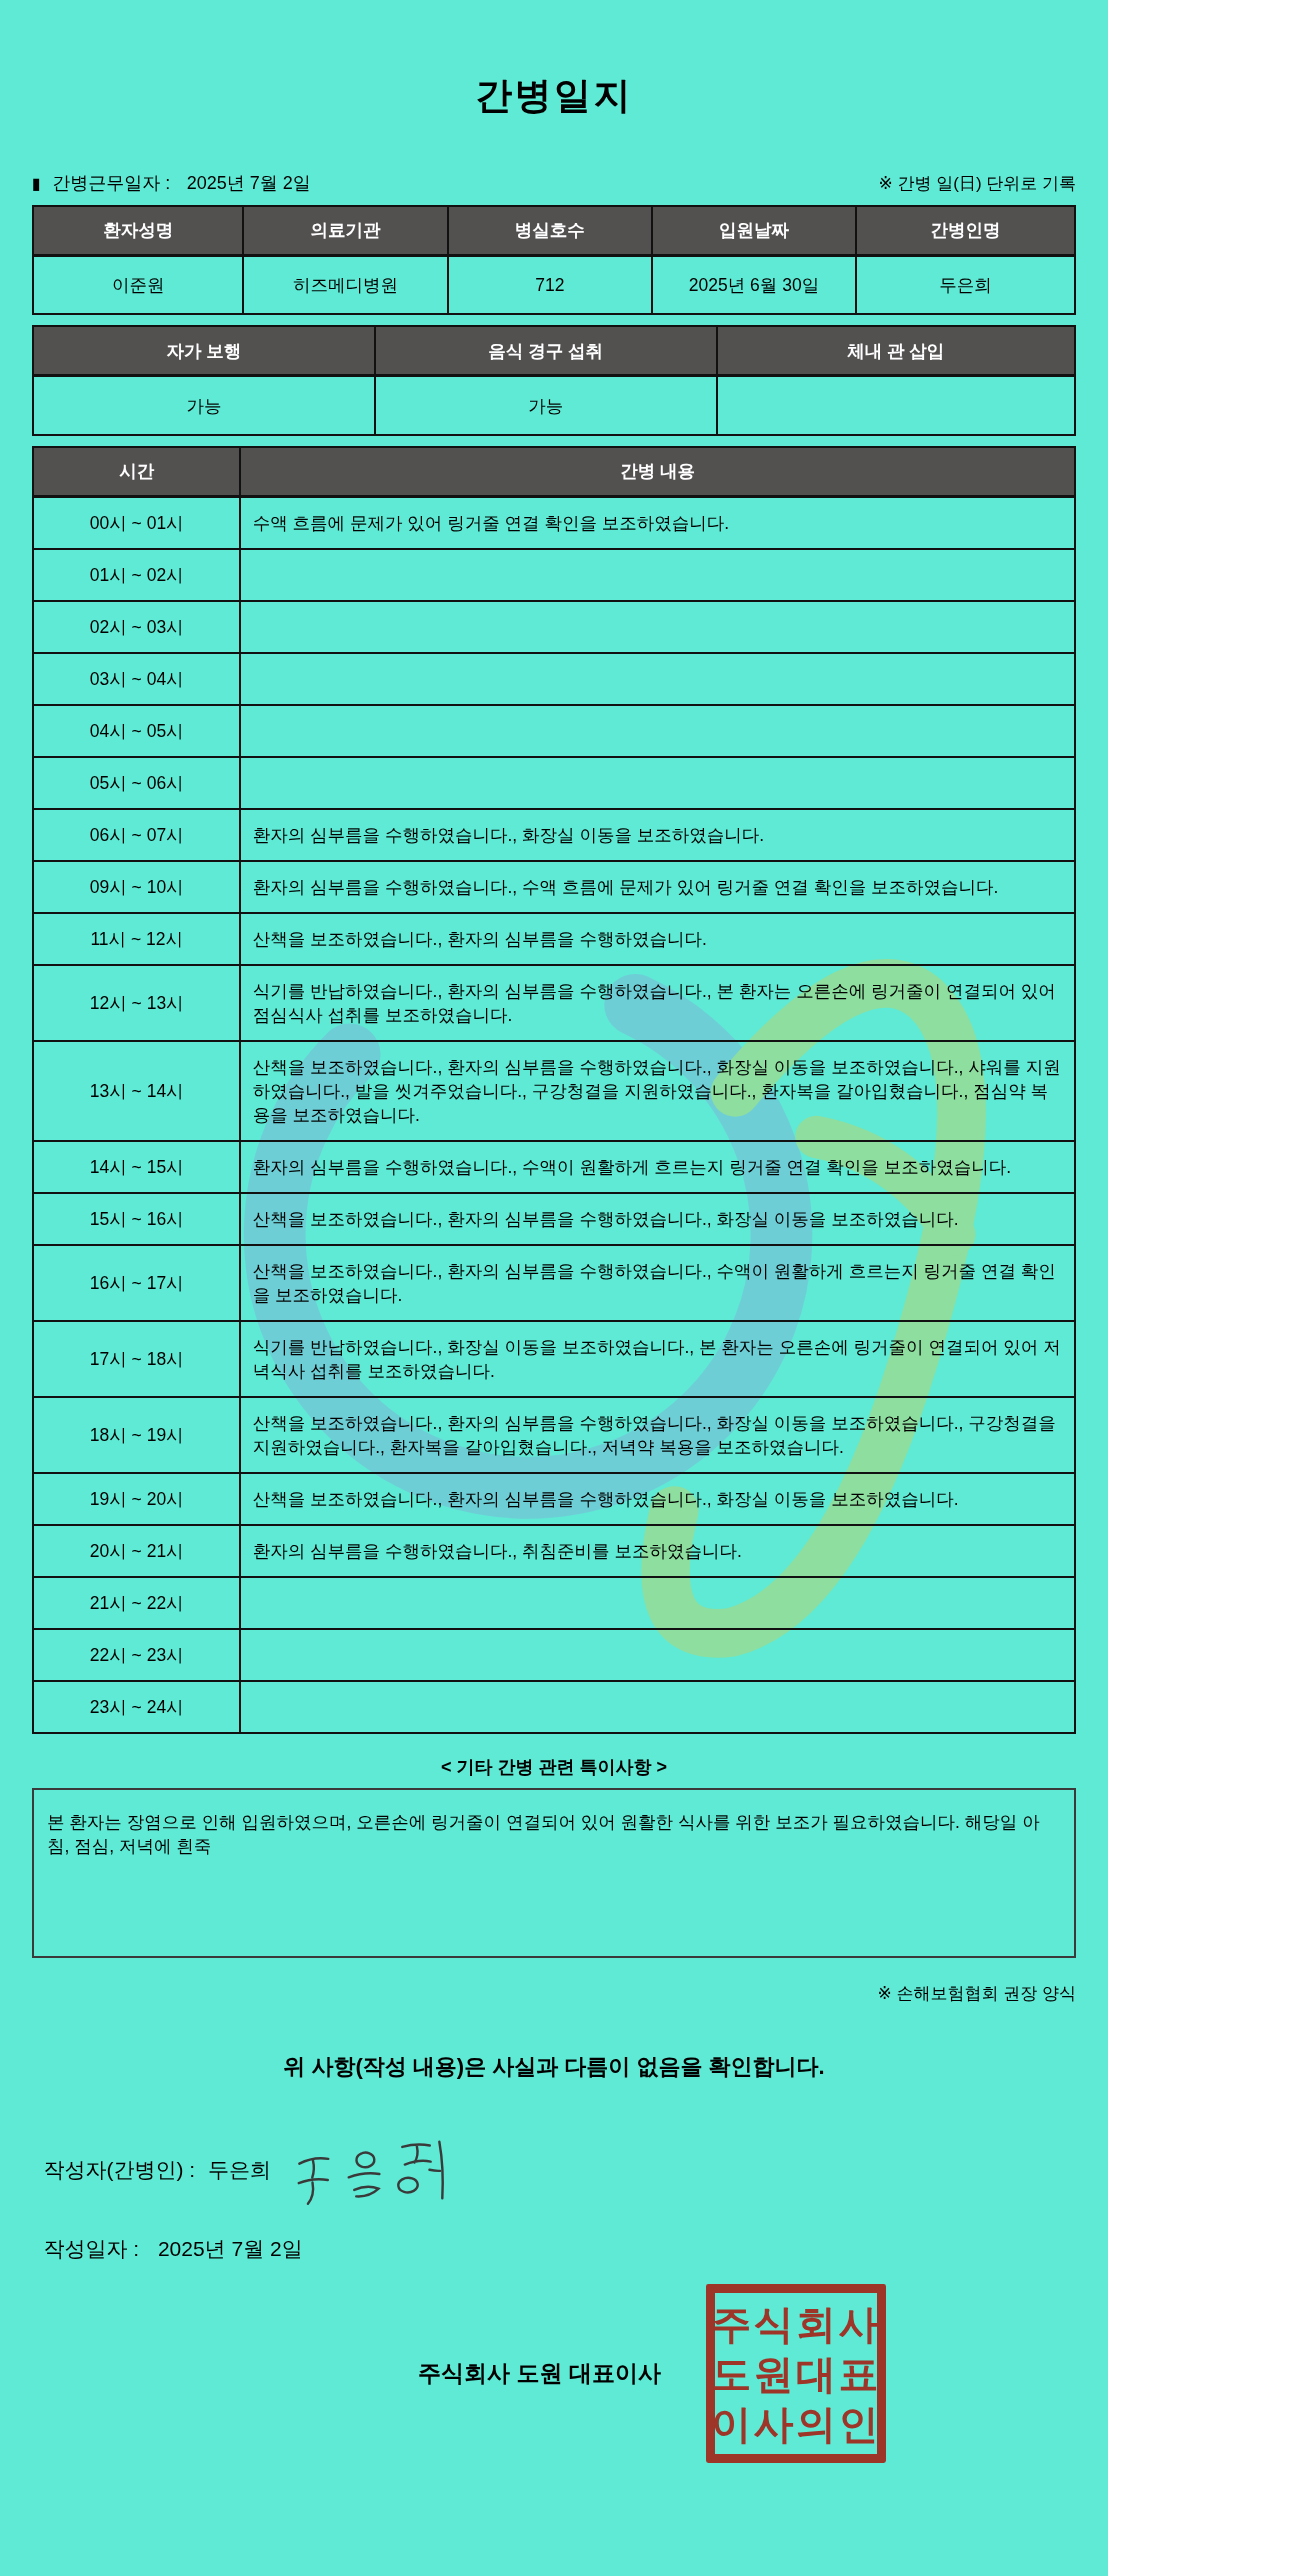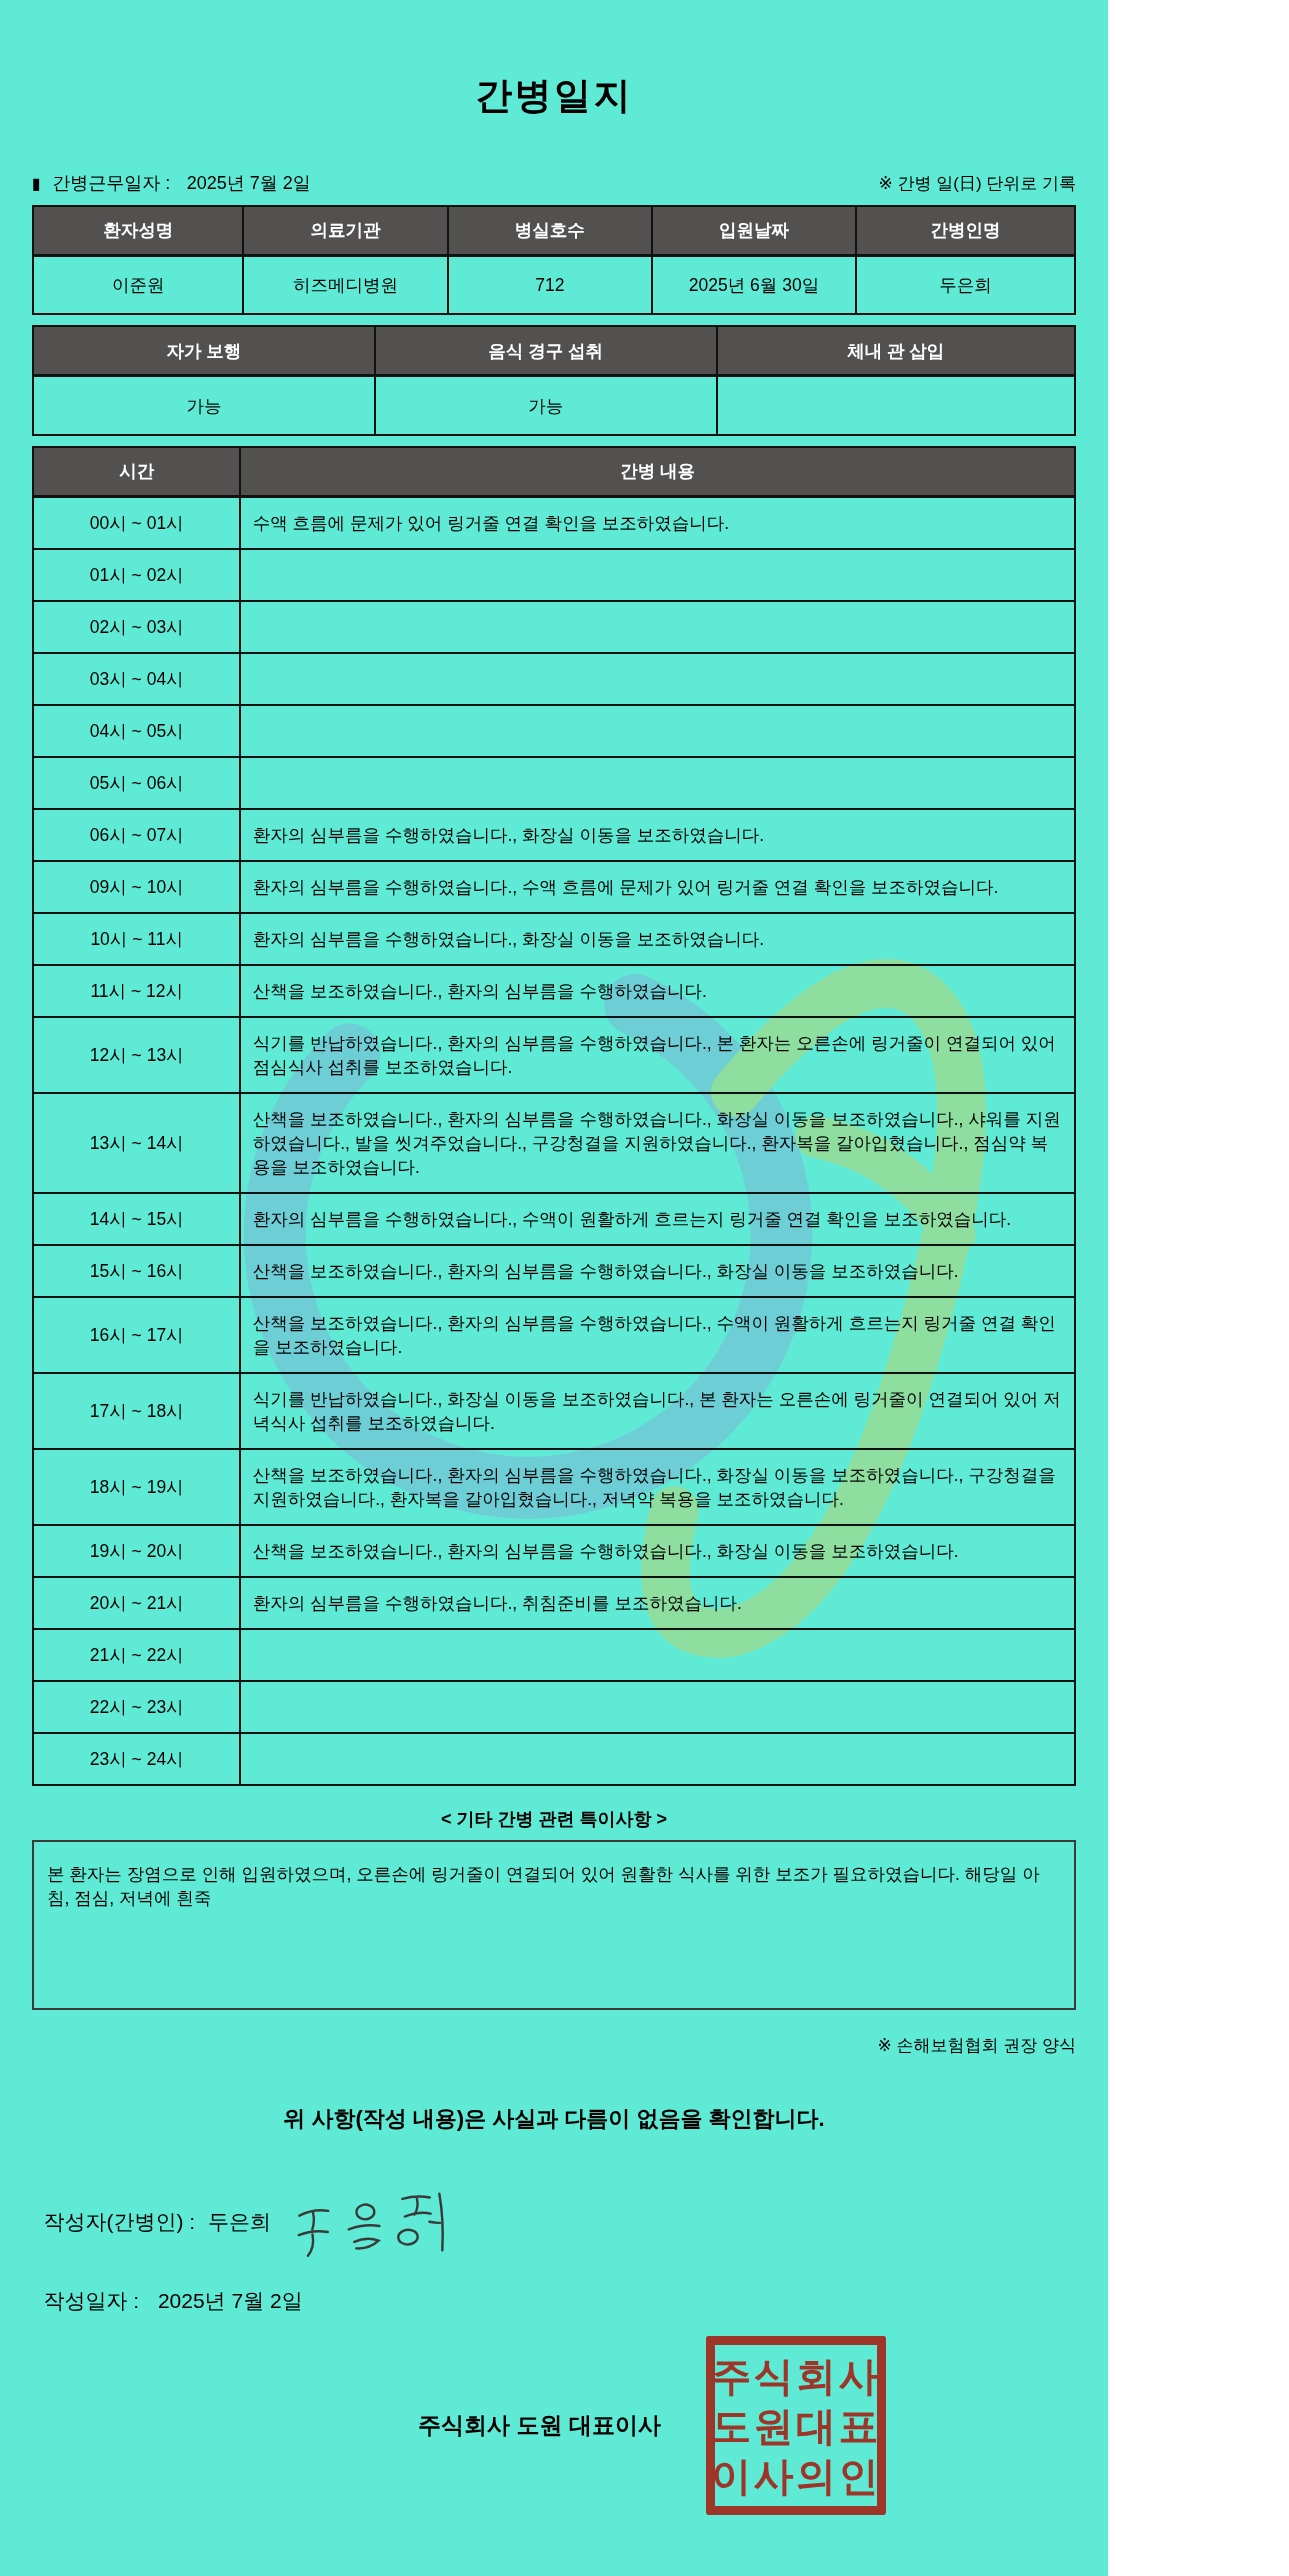--- a/index.html
+++ b/index.html
@@ -159,24 +159,20 @@
             <td class="time-cell">05시 ~ 06시</td>
             <td class="content-cell"></td>
           </tr>
           <tr>
             <td class="time-cell">06시 ~ 07시</td>
             <td class="content-cell">환자의 심부름을 수행하였습니다., 화장실 이동을 보조하였습니다.</td>
           </tr>
           <tr>
             <td class="time-cell">09시 ~ 10시</td>
             <td class="content-cell">환자의 심부름을 수행하였습니다., 수액 흐름에 문제가 있어 링거줄 연결 확인을 보조하였습니다.</td>
-          </tr>
-          <tr>
-            <td class="time-cell">10시 ~ 11시</td>
-            <td class="content-cell">환자의 심부름을 수행하였습니다., 화장실 이동을 보조하였습니다.</td>
           </tr>
           <tr>
             <td class="time-cell">11시 ~ 12시</td>
             <td class="content-cell">산책을 보조하였습니다., 환자의 심부름을 수행하였습니다.</td>
           </tr>
           <tr>
             <td class="time-cell">12시 ~ 13시</td>
             <td class="content-cell">식기를 반납하였습니다., 환자의 심부름을 수행하였습니다., 본 환자는 오른손에 링거줄이 연결되어 있어 점심식사 섭취를 보조하였습니다.</td>
           </tr>
           <tr>

